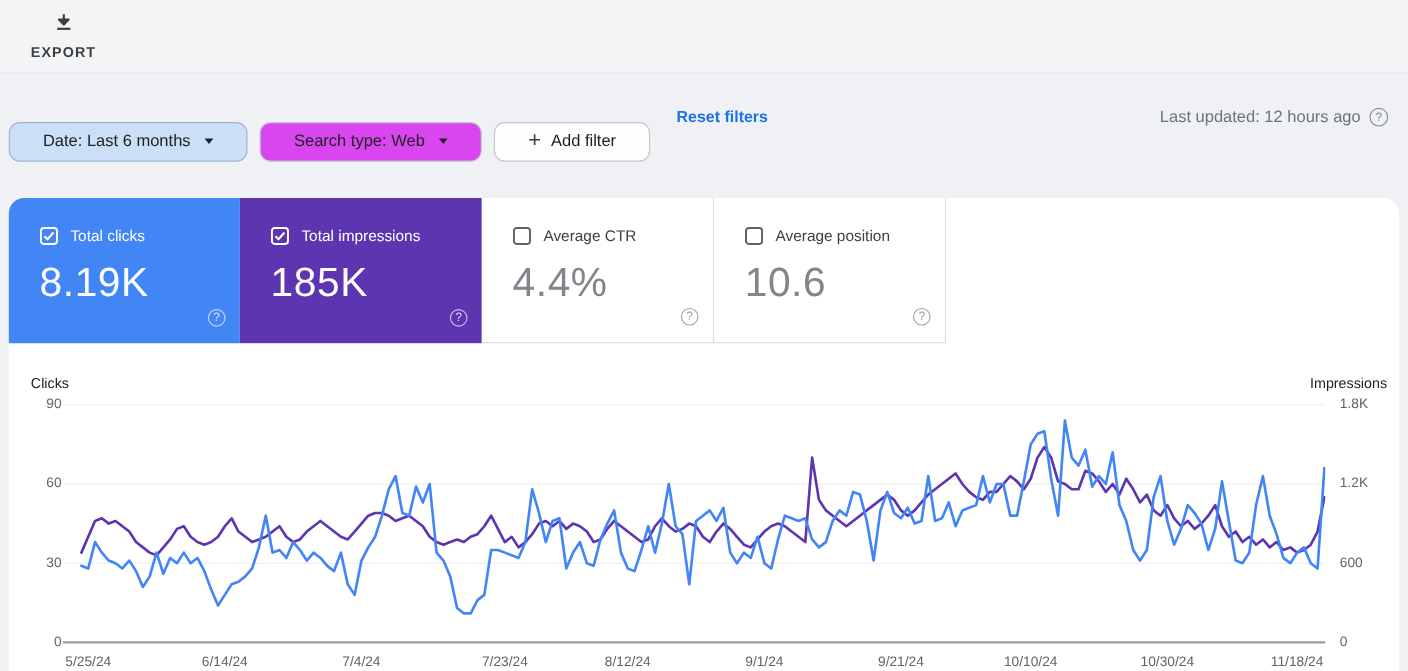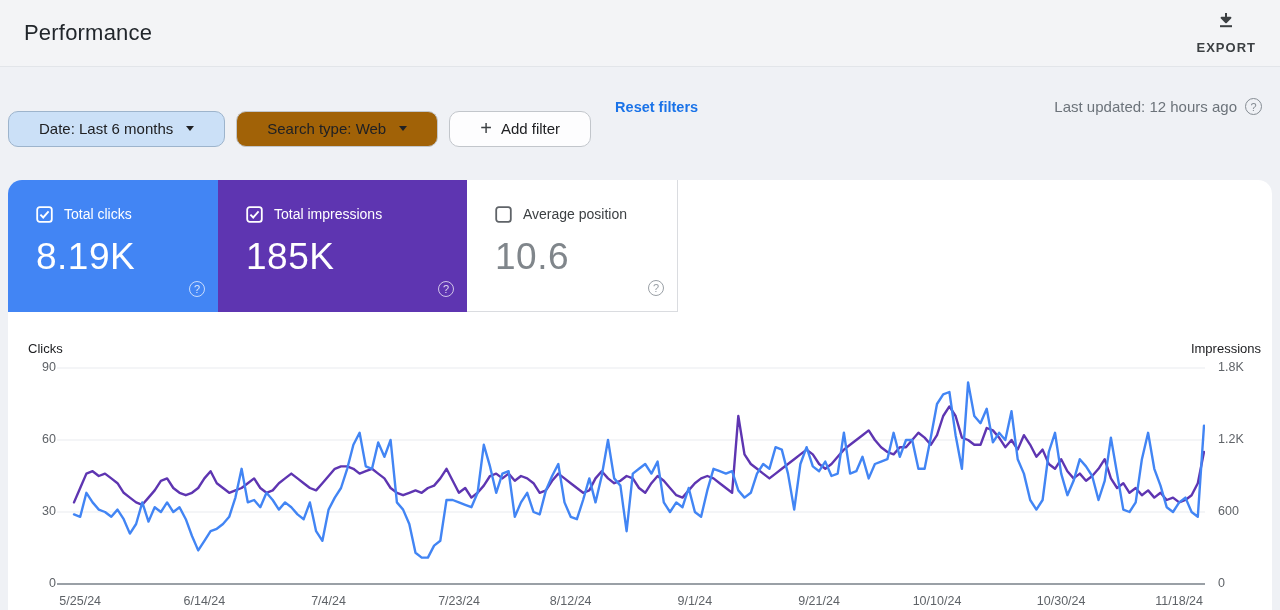--- a/index.html
+++ b/index.html
@@ -17,21 +17,21 @@
                 color:#3c4043; cursor:pointer; padding:6px 4px;flex-direction:column; }
   .export-btn svg { display:block; }
 
   
   .filterbar { position:absolute; top:68px; left:0; right:0; height:77px;
                display:flex; align-items:center; padding:0 18px 0 8px; }
   .chip { height:36px; border-radius:10px; display:flex; align-items:center;
           padding:0 30px; font-size:15px; color:#202124; cursor:pointer;
           background:transparent; border:1px solid #c2c6cb; font-family:inherit;margin-top:44px; }
   .chip.date { background:#cbe0f7; border-color:#9db4cc; margin-right:11px; }
-  .chip.search-type { background:#a16207; margin-right:11px; }
+  .chip.search-type { background:#d946ef; margin-right:11px; }
   .chip.add-filter { background:#fdfdfe; }
   .caret { width:0; height:0; border-left:4.5px solid transparent; border-right:4.5px solid transparent;
            border-top:5px solid #202124; margin-left:13px; }
   .plus { font-size:20px; font-weight:400; color:#3c4043; margin-right:9px; line-height:1; margin-top:-2px; }
   .reset-link { margin-left:24px; background:none; border:none; font-family:inherit;
                 color:#1a73e8; font-size:14.5px; font-weight:700; cursor:pointer; }
   .updated { margin-left:auto; display:flex; align-items:flex-start; gap:8px;
              color:#6c737a; font-size:15px; }
   .qmark { width:17px; height:17px; border:1.4px solid #858c93; border-radius:50%;
            display:inline-flex; align-items:center; justify-content:center;
@@ -39,21 +39,21 @@
   .qmark::after { content:"?"; }
 
   
   .panel { position:absolute; left:8px; right:8px; top:180px; height:480px;
            background:#fff; border-radius:14px 14px 0 0; }
 
   
   .metrics { display:flex; height:132px; }
   .mcard { position:relative; padding:26px 0 0 28px; cursor:pointer; }
   .mcard.m-clicks { width:210px; background:#4285f4; color:#fff; border-radius:14px 0 0 0; }
-  .mcard.m-impr   { width:249px; background:#5e35b1; color:#fff; }
+  .mcard.m-impr   { width:220px; background:#5e35b1; color:#fff; }
   .mcard.plain    { width:211px; background:#fff; border-right:1px solid #dadce0; border-bottom:1px solid #dadce0; }
   .mtop { display:flex; align-items:flex-start; gap:11px; font-size:14px; }
   .mcard.plain .mtop { color:#3c4043; }
   .mval { font-size:37px; font-weight:400; margin-top:13px; letter-spacing:.5px; }
   .mcard.plain .mval { color:#80868b; }
   .mhelp { position:absolute; right:13px; bottom:15px; width:16px; height:16px;
            border:1.4px solid rgba(255,255,255,.7); color:rgba(255,255,255,.8);
            border-radius:50%; display:flex; align-items:center; justify-content:center; font-size:11px; }
   .mhelp::after { content:"?"; }
   .mcard.plain .mhelp { border-color:#9aa0a6; color:#9aa0a6; }
@@ -68,21 +68,20 @@
   .ytick.tl { left:0; width:48px; text-align:right; }
   .ytick.tr { left:1210px; width:52px; text-align:left; }
   .chart-svg { position:absolute; left:49px; top:185px; }
   .xlabels { position:absolute; left:49px; top:414px; width:1148px; height:16px; pointer-events:none; }
   .xtick { position:absolute; top:0; width:68px; text-align:center; font-size:12.5px; color:#5f6368; white-space:nowrap; }
 </style>
 </head>
 <body>
 
 <div class="topbar">
-  <div class="page-title">Performance</div>
   <button class="export-btn">
     <span>
       <svg width="18" height="18" viewBox="0 0 18 18">
         <path d="M9 2v8M4.6 6.8 9 11.2 13.4 6.8z" fill="#3c4043" stroke="#3c4043" stroke-width="2" stroke-linejoin="round"></path>
         <rect x="3" y="14.2" width="12" height="2" fill="#3c4043"></rect>
       </svg>
     </span>
     <span>EXPORT</span>
   </button>
 </div>
@@ -127,20 +126,30 @@
         <svg class="cb" width="17" height="17" viewBox="0 0 17 17">
           <rect x="1.2" y="1.2" width="14.6" height="14.6" rx="2.6" fill="none" stroke="#fff" stroke-width="1.8"></rect>
           <path d="M4.4 8.7 7.2 11.5 12.6 5.4" fill="none" stroke="#fff" stroke-width="1.9"></path>
         </svg>
         <span>Total impressions</span>
       </div>
       <div class="mval">185K</div>
       <span class="mhelp"></span>
     </div>
 
+    <div class="mcard plain">
+      <div class="mtop">
+        <svg class="cb" width="17" height="17" viewBox="0 0 17 17">
+          <rect x="1.2" y="1.2" width="14.6" height="14.6" rx="2.6" fill="none" stroke="#5f6368" stroke-width="1.8"></rect>
+        </svg>
+        <span>Average CTR</span>
+      </div>
+      <div class="mval">4.4%</div>
+      <span class="mhelp"></span>
+    </div>
 
     <div class="mcard plain">
       <div class="mtop">
         <svg class="cb" width="17" height="17" viewBox="0 0 17 17">
           <rect x="1.2" y="1.2" width="14.6" height="14.6" rx="2.6" fill="none" stroke="#5f6368" stroke-width="1.8"></rect>
         </svg>
         <span>Average position</span>
       </div>
       <div class="mval">10.6</div>
       <span class="mhelp"></span>

